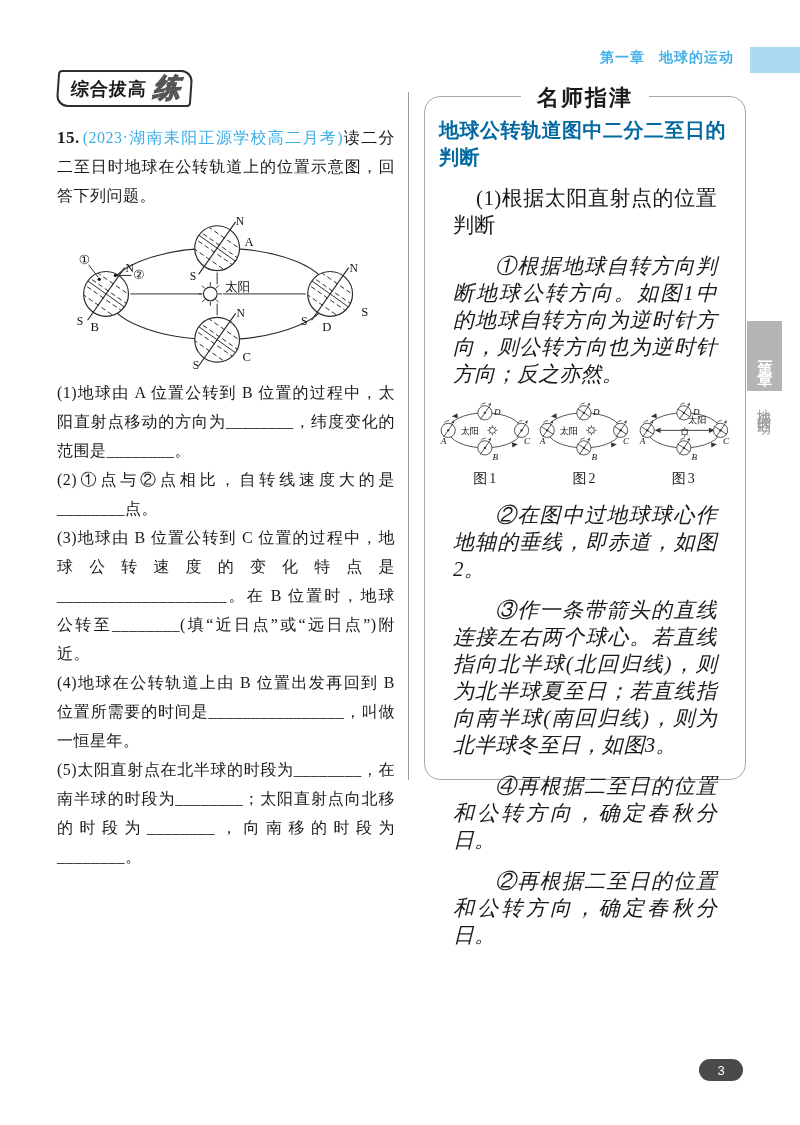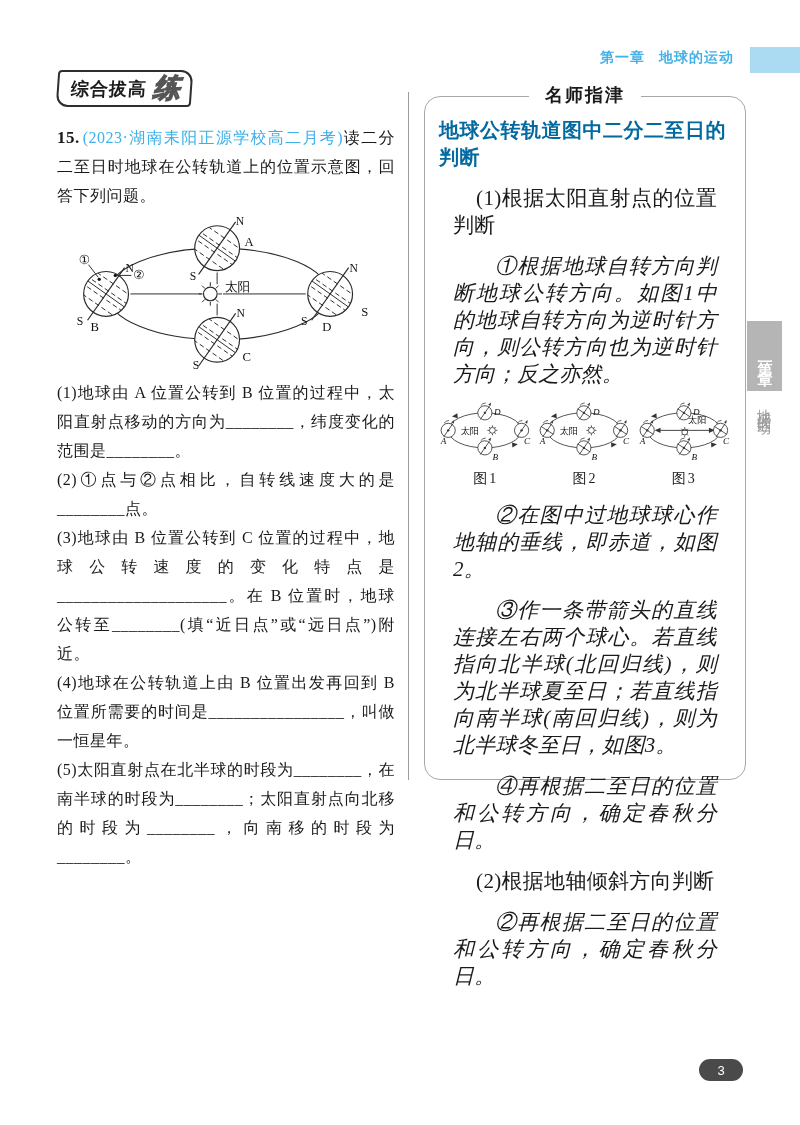--- a/index.html
+++ b/index.html
@@ -37,21 +37,21 @@
   
   .divider{position:absolute;left:408px;top:92px;width:1px;height:688px;background:#9c9c9c;}
 
   
   .guide-box{
     position:absolute;left:424px;top:96px;width:322px;height:684px;box-sizing:border-box;
     border:1px solid #a8a8a8;border-radius:16px;padding:18px 14px 0 14px;background:#fff;
   }
   .guide-header{
     position:absolute;top:-14px;left:50%;transform:translateX(-50%);
-    background:#fff;padding:0 16px;font-weight:bold;font-size:18px;letter-spacing:2px;white-space:nowrap;
+    background:#fff;padding:0 16px;font-weight:bold;font-size:22px;letter-spacing:2px;white-space:nowrap;
   }
   .guide-title{
     color:#0369a1;font-weight:bold;font-family:"Liberation Sans", sans-serif;
     font-size:20px;margin:2px 0 6px 0;letter-spacing:0.5px;
   }
   .guide-p{font-size:21px;line-height:27px;text-align:justify;letter-spacing:0.3px;margin:14px;}
   .ind2{text-indent:2em;font-style:italic;}
   .ind1{text-indent:1.1em;}
   .figs-row{display:flex;justify-content:space-between;margin:5px 0 3px 0;}
   .fig{width:32%;text-align:center;}
@@ -291,20 +291,19 @@
         <text x="102" y="50" font-size="11" font-style="italic">C</text>
         <text x="64" y="69" font-size="11" font-style="italic">B</text>
       </svg>
       <div class="fig-cap">图3</div>
     </div>
   </div>
 
   <p class="guide-p ind2">②在图中过地球球心作地轴的垂线，即赤道，如图2。</p>
   <p class="guide-p ind2">③作一条带箭头的直线连接左右两个球心。若直线指向北半球(北回归线)，则为北半球夏至日；若直线指向南半球(南回归线)，则为北半球冬至日，如图3。</p>
   <p class="guide-p ind2">④再根据二至日的位置和公转方向，确定春秋分日。</p>
-  <p class="guide-p ind1">(2)根据地轴倾斜方向判断</p>
   <p class="guide-p ind2">②再根据二至日的位置和公转方向，确定春秋分日。</p>
 </div>
 
 <div class="tab-box">第一章</div>
 <div class="tab-label">地球的运动</div>
 
 <div class="page-pill">3</div>
 
 </body></html>

